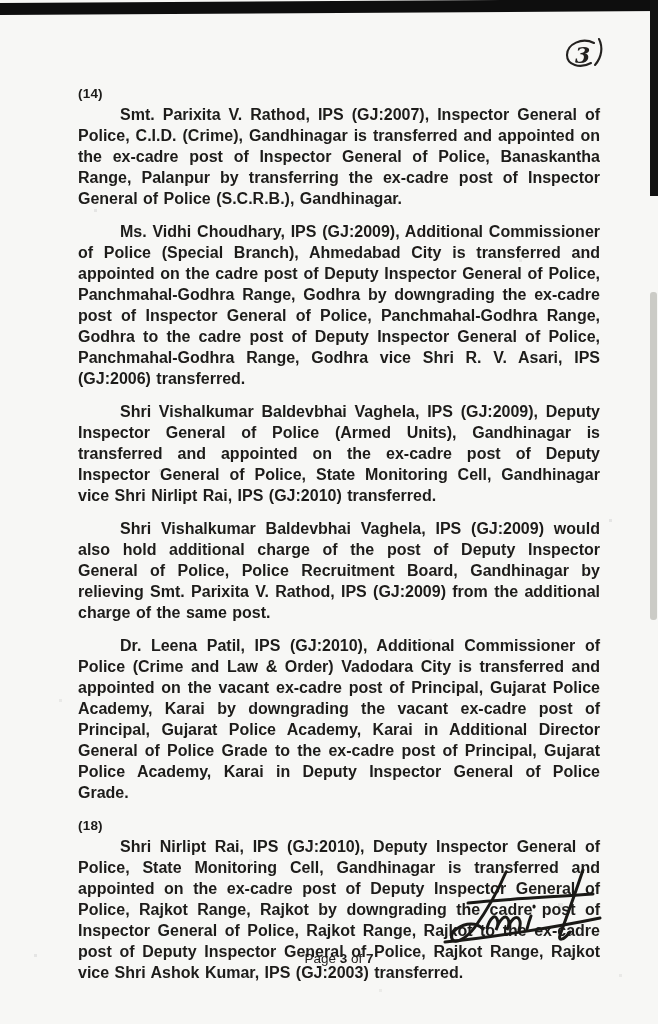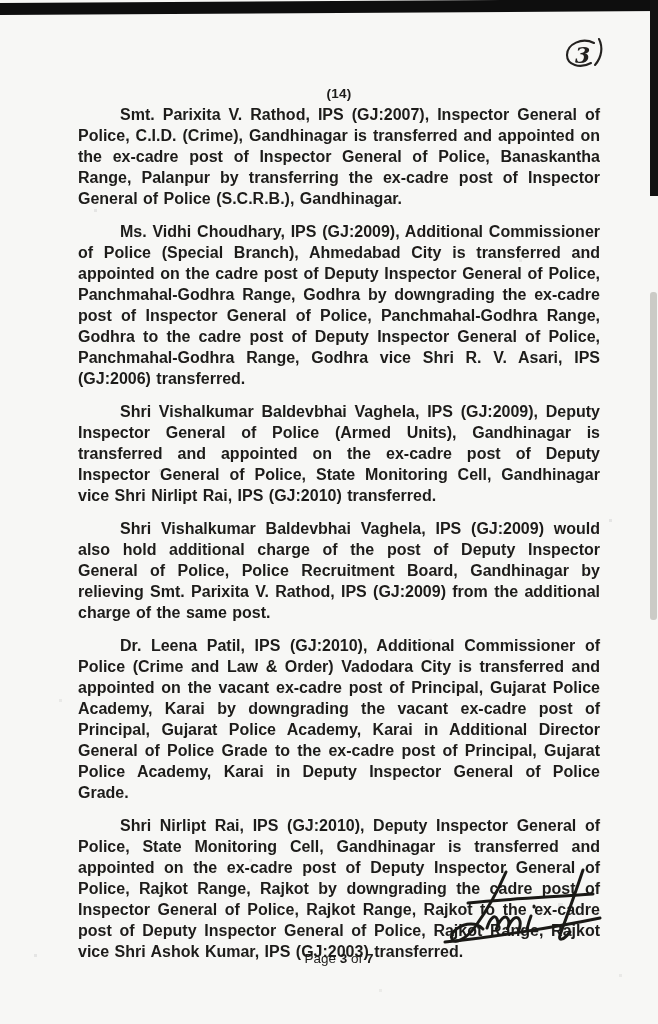--- a/index.html
+++ b/index.html
@@ -43,21 +43,21 @@
     font-family:"DejaVu Serif", serif;font-style:italic;font-weight:bold;
     font-size:22px;fill:#23211f;
   }
   
   .content{
     position:absolute;top:15px;left:0;width:658px;
     padding:0 58px 0 78px;box-sizing:border-box;
     color:#1d1c1a;
   }
   .section-number{
-    font-weight:bold;text-align:center;
+    font-weight:bold;
     font-size:13.5px;line-height:21px;
     margin:12px 0 0 0;
     letter-spacing:.2px;
   }
   .section-number:first-child{margin-top:68px;}
   .para{
     margin:0 0 12px 0;
     font-size:16px;line-height:21px;
     text-align:justify;text-indent:42px;
     word-spacing:1px;
@@ -93,20 +93,21 @@
   </svg>
 
   <div class="content">
     <div id="sections">
         <div class="section-number">(14)</div>
         <p class="para">Smt. Parixita V. Rathod, IPS (GJ:2007), Inspector General of Police, C.I.D. (Crime), Gandhinagar is transferred and appointed on the ex-cadre post of Inspector General of Police, Banaskantha Range, Palanpur by transferring the ex-cadre post of Inspector General of Police (S.C.R.B.), Gandhinagar.</p>
         <p class="para">Ms. Vidhi Choudhary, IPS (GJ:2009), Additional Commissioner of Police (Special Branch), Ahmedabad City is transferred and appointed on the cadre post of Deputy Inspector General of Police, Panchmahal-Godhra Range, Godhra by downgrading the ex-cadre post of Inspector General of Police, Panchmahal-Godhra Range, Godhra to the cadre post of Deputy Inspector General of Police, Panchmahal-Godhra Range, Godhra vice Shri R. V. Asari, IPS (GJ:2006) transferred.</p>
         <p class="para">Shri Vishalkumar Baldevbhai Vaghela, IPS (GJ:2009), Deputy Inspector General of Police (Armed Units), Gandhinagar is transferred and appointed on the ex-cadre post of Deputy Inspector General of Police, State Monitoring Cell, Gandhinagar vice Shri Nirlipt Rai, IPS (GJ:2010) transferred.</p>
         <p class="para">Shri Vishalkumar Baldevbhai Vaghela, IPS (GJ:2009) would also hold additional charge of the post of Deputy Inspector General of Police, Police Recruitment Board, Gandhinagar by relieving Smt. Parixita V. Rathod, IPS (GJ:2009) from the additional charge of the same post.</p>
         <p class="para">Dr. Leena Patil, IPS (GJ:2010), Additional Commissioner of Police (Crime and Law &amp; Order) Vadodara City is transferred and appointed on the vacant ex-cadre post of Principal, Gujarat Police Academy, Karai by downgrading the vacant ex-cadre post of Principal, Gujarat Police Academy, Karai in Additional Director General of Police Grade to the ex-cadre post of Principal, Gujarat Police Academy, Karai in Deputy Inspector General of Police Grade.</p>
+        <div class="section-number">(18)</div>
         <p class="para">Shri Nirlipt Rai, IPS (GJ:2010), Deputy Inspector General of Police, State Monitoring Cell, Gandhinagar is transferred and appointed on the ex-cadre post of Deputy Inspector General of Police, Rajkot Range, Rajkot by downgrading the cadre post of Inspector General of Police, Rajkot Range, Rajkot to the ex-cadre post of Deputy Inspector General of Police, Rajkot Range, Rajkot vice Shri Ashok Kumar, IPS (GJ:2003) transferred.</p>
       </div>
   </div>
 
   <svg class="signature" viewBox="0 0 170 95" aria-hidden="true">
 
     <path d="M69,11 C60,32 48,52 38,66 C30,77 18,84 15,78 C12,71 24,63 34,63 C40,63 44,66 46,68"></path>
 
     <path d="M50,67 C53,57 58,53 60,58 C62,62 60,67 59,69 C63,58 68,53 71,58 C73,62 71,67 70,69 C74,58 79,54 82,58 C84,61 83,66 82,69"></path>
     <path d="M94,55 C92,60 91,64 90,68"></path>

